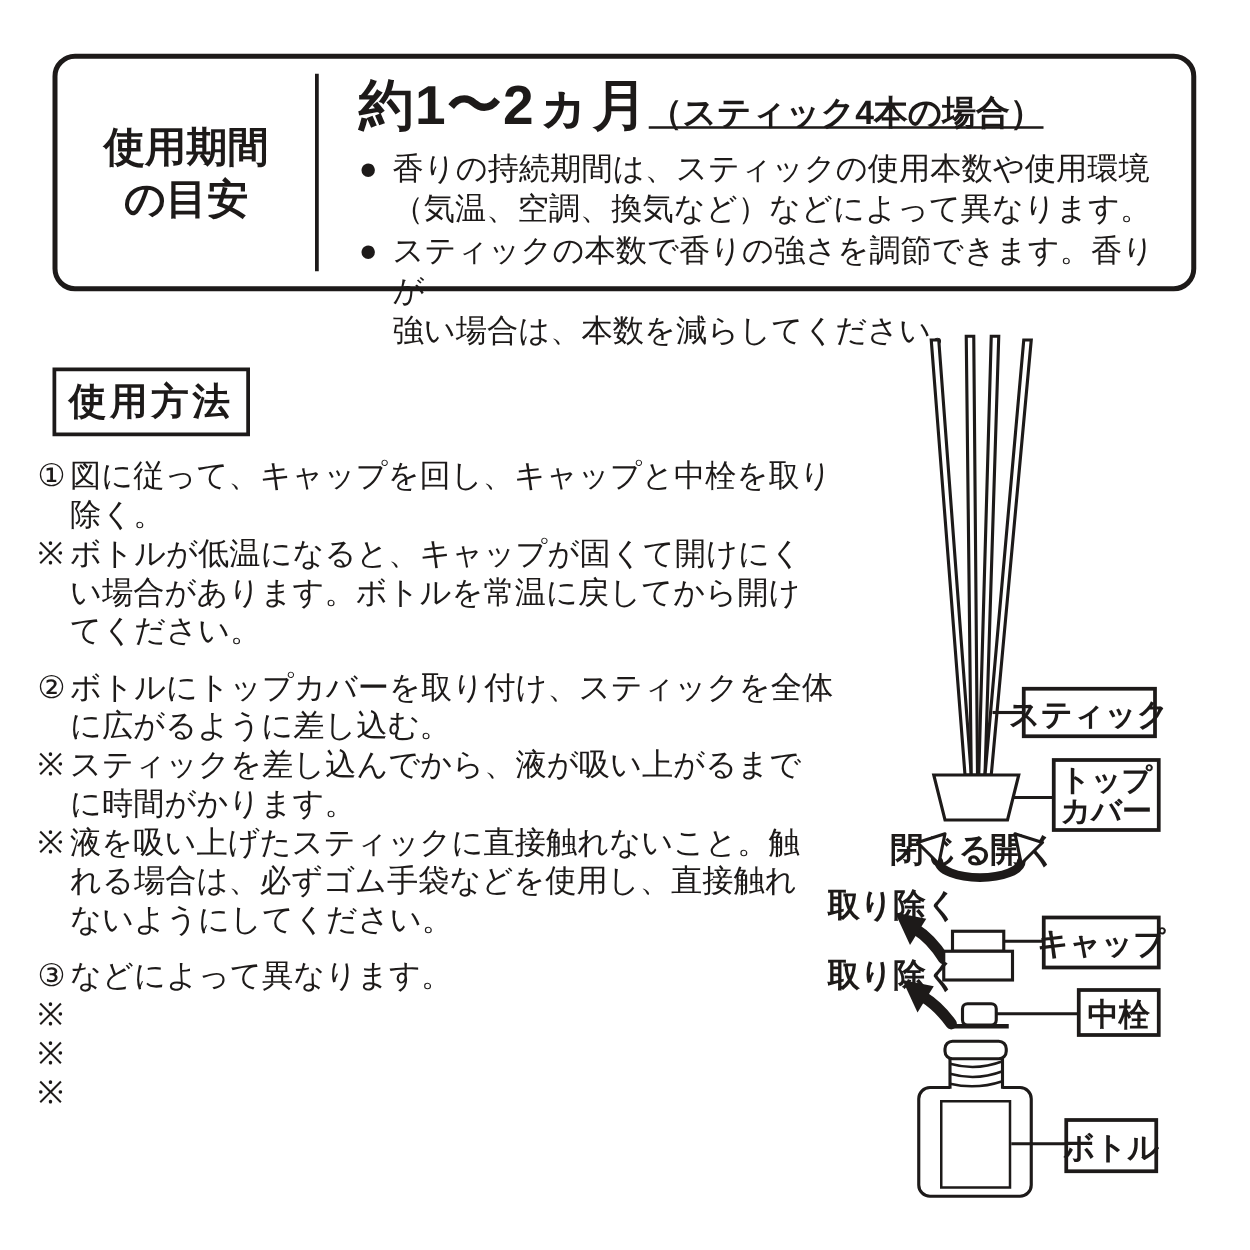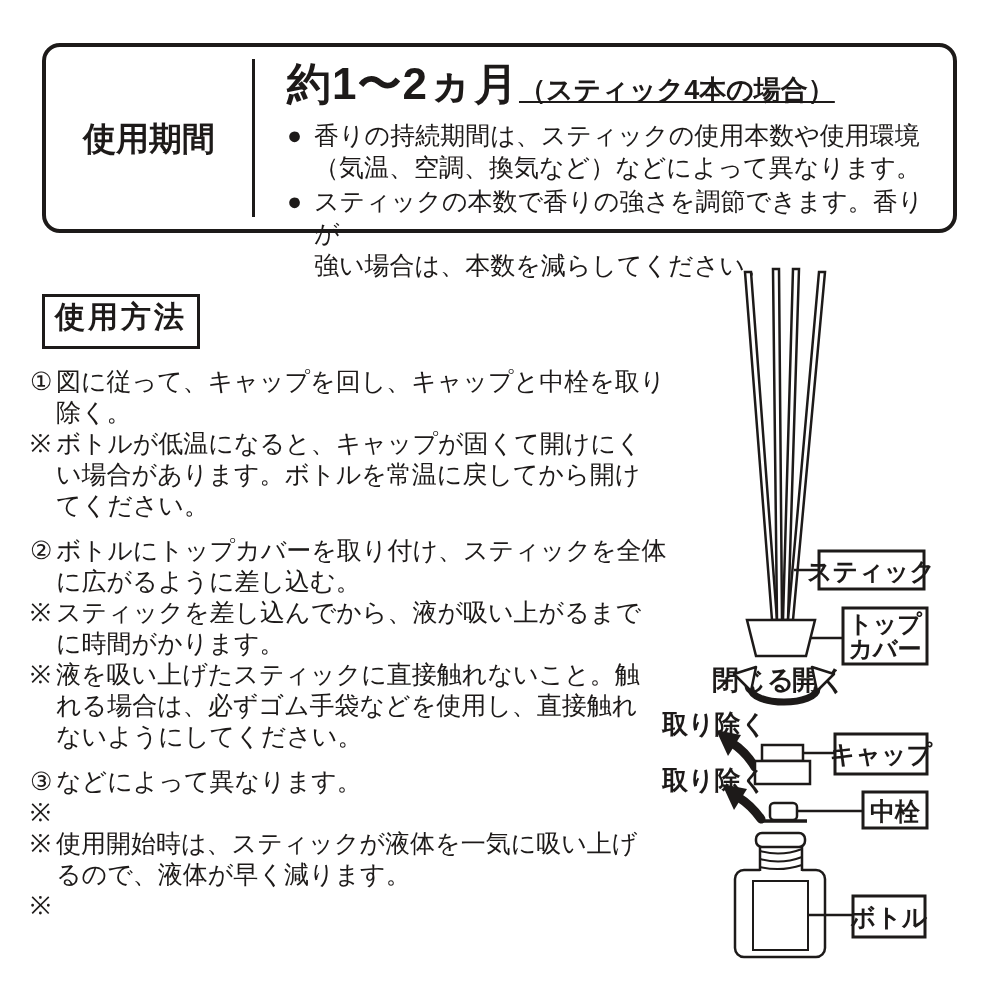--- a/index.html
+++ b/index.html
@@ -29,21 +29,21 @@
   .duration-main { font-size:44px; font-weight:bold; letter-spacing:1px; }
   .duration-note { font-size:27px; font-weight:bold;text-decoration:underline; }
   .bullets { margin-top:5px; }
   p.bullet { display:flex; margin:2px 0 0 0; font-size:25px; line-height:32px; }
   .bullet-marker { flex:0 0 27px; }
 
   
   .method-box {
     position:absolute; left:42px; top:294px; width:158px; height:55px;
     border:3.5px solid #1d1a19; box-sizing:border-box;
-    display:flex; justify-content:center;
+    display:flex; align-items:center; justify-content:center;
     font-size:30px; font-weight:bold; letter-spacing:3px;
     background:#ffffff;
   }
 
   
   .steps { position:absolute; left:30px; top:366px; width:648px; }
   .step-group { margin:0 0 14px 0; }
   p.step { display:flex; margin:0; font-size:25px; line-height:31px; }
   .step-marker { flex:0 0 26px; }
 
@@ -64,20 +64,21 @@
   svg text.rem { font-size:26px; }
 </style>
 </head>
 <body>
 
 <div class="page">
 
   <div class="period-box">
     <div class="period-label">
       <div>使用期間</div>
+      <div>の目安</div>
     </div>
     <div class="period-divider"></div>
     <div class="period-content">
       <div class="duration-row">
         <span class="duration-main">約1〜2ヵ月</span>
         <span class="duration-note">（スティック4本の場合）</span>
       </div>
       <div class="bullets" id="bullets-container">
           <p class="bullet">
             <span class="bullet-marker">●</span>
@@ -123,21 +124,20 @@
       <div class="step-group">
         <p class="step">
           <span class="step-marker">③</span>
           <span class="step-text">などによって異なります。</span>
         </p>
         <p class="step">
           <span class="step-marker">※</span>
         </p>
         <p class="step">
           <span class="step-marker">※</span>
-          <span class="step-text">使用開始時は、スティックが液体を一気に吸い上げ<br>るので、液体が早く減ります。</span>
         </p>
         <p class="step">
           <span class="step-marker">※</span>
         </p>
       </div>
     </div>
 
   <svg class="diagram" viewBox="0 0 340 740">
 
     <polygon class="outline" points="105,12 111,12 137,360 132,360"></polygon>

